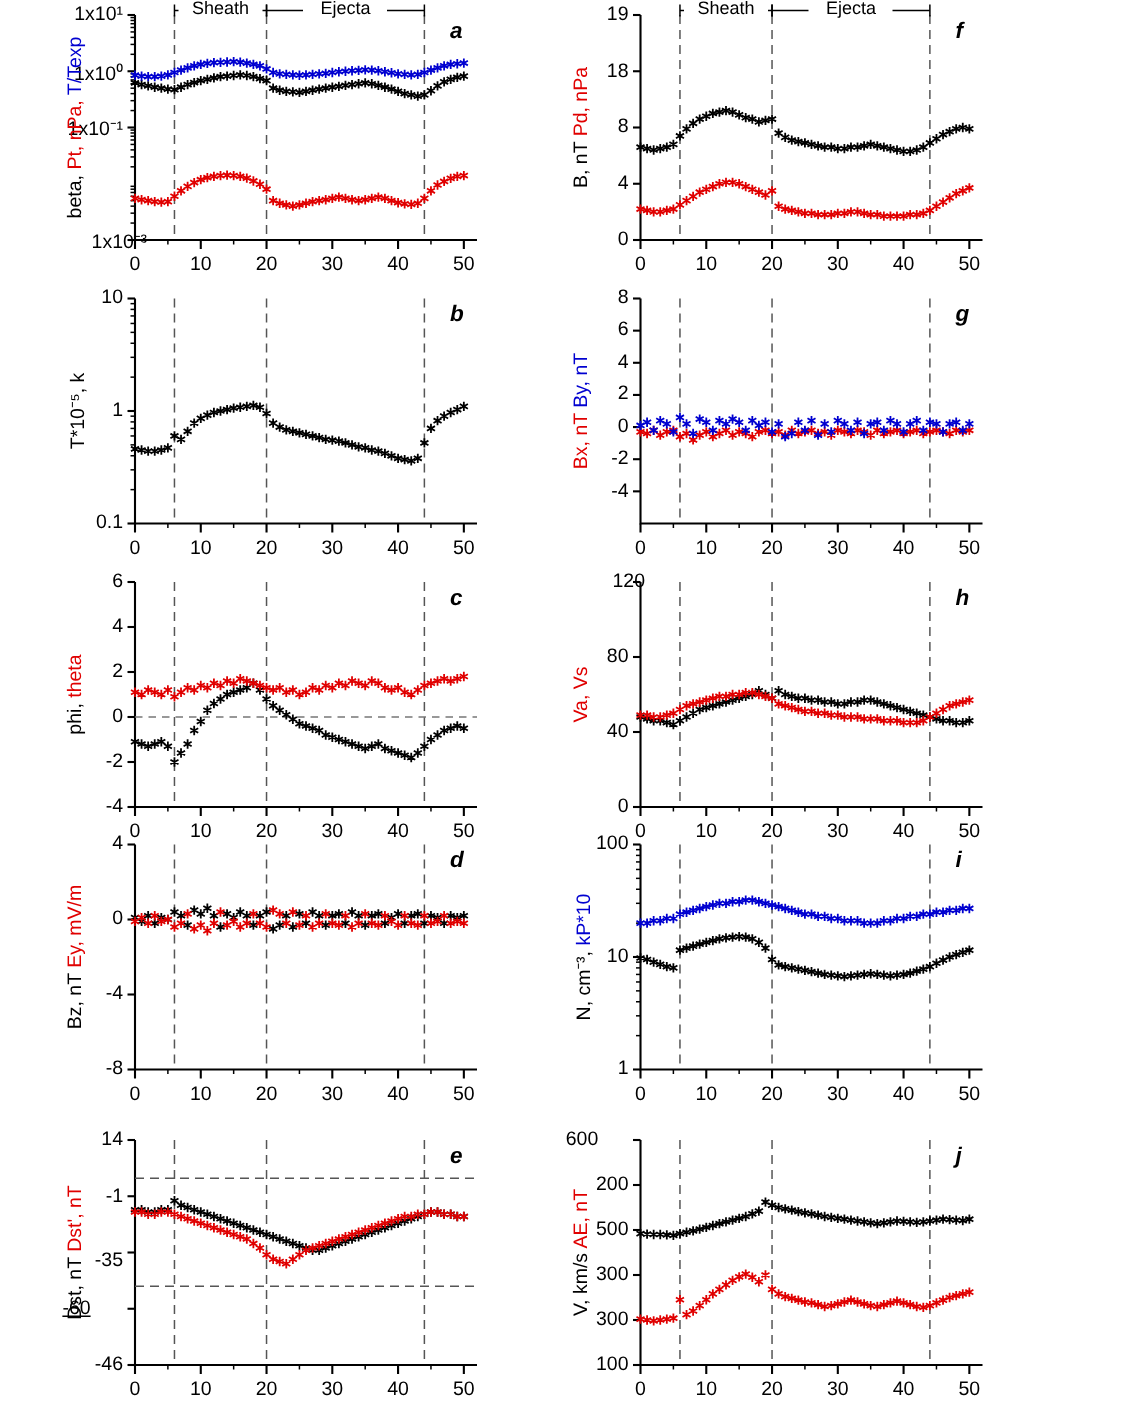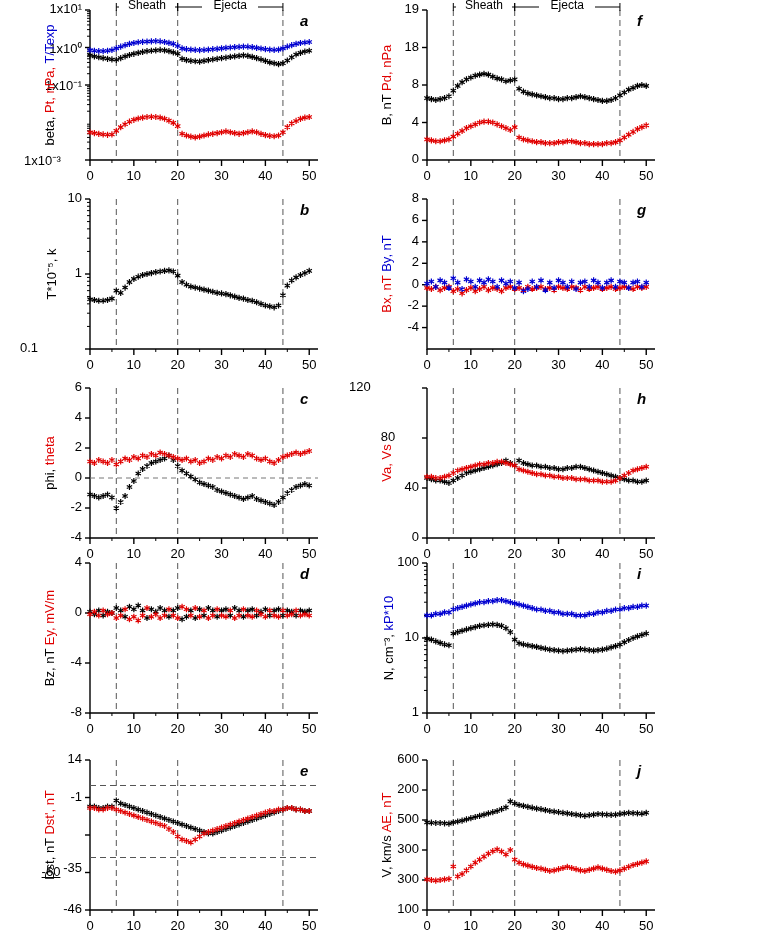--- a/index.html
+++ b/index.html
@@ -79,21 +79,21 @@
         <g>
           <path d="M90.00,129.14L90.00,135.34M92.68,130.69L87.32,133.79M92.68,133.79L87.32,130.69M94.38,130.05L94.38,136.25M97.07,131.60L91.70,134.70M97.07,134.70L91.70,131.60M98.77,130.69L98.77,136.89M101.45,132.24L96.08,135.34M101.45,135.34L96.08,132.24M103.15,131.35L103.15,137.55M105.84,132.90L100.47,136.00M105.84,136.00L100.47,132.90M107.54,131.70L107.54,137.90M110.22,133.25L104.85,136.35M110.22,136.35L104.85,133.25M111.92,131.35L111.92,137.55M114.61,132.90L109.24,136.00M114.61,136.00L109.24,132.90M116.31,127.72L116.31,133.92M118.99,129.27L113.62,132.37M118.99,132.37L113.62,129.27M120.69,124.09L120.69,130.29M123.38,125.64L118.01,128.74M123.38,128.74L118.01,125.64M125.08,121.12L125.08,127.32M127.76,122.67L122.39,125.77M127.76,125.77L122.39,122.67M129.46,118.61L129.46,124.81M132.15,120.16L126.78,123.26M132.15,123.26L126.78,120.16M133.85,116.70L133.85,122.90M136.53,118.25L131.16,121.35M136.53,121.35L131.16,118.25M138.23,115.38L138.23,121.58M140.92,116.93L135.55,120.03M140.92,120.03L135.55,116.93M142.62,114.51L142.62,120.71M145.30,116.06L139.93,119.16M145.30,119.16L139.93,116.06M147.00,113.92L147.00,120.12M149.68,115.47L144.32,118.57M149.68,118.57L144.32,115.47M151.38,113.69L151.38,119.89M154.07,115.24L148.70,118.34M154.07,118.34L148.70,115.24M155.77,113.92L155.77,120.12M158.45,115.47L153.08,118.57M158.45,118.57L153.08,115.47M160.15,114.51L160.15,120.71M162.84,116.06L157.47,119.16M162.84,119.16L157.47,116.06M164.54,115.64L164.54,121.84M167.22,117.19L161.85,120.29M167.22,120.29L161.85,117.19M168.92,117.55L168.92,123.75M171.61,119.10L166.24,122.20M171.61,122.20L166.24,119.10M173.31,119.73L173.31,125.93M175.99,121.28L170.62,124.38M175.99,124.38L170.62,121.28M177.69,123.03L177.69,129.23M180.38,124.58L175.01,127.68M180.38,127.68L175.01,124.58M182.08,130.69L182.08,136.89M184.76,132.24L179.39,135.34M184.76,135.34L179.39,132.24M186.46,132.40L186.46,138.60M189.15,133.95L183.78,137.05M189.15,137.05L183.78,133.95M190.85,133.53L190.85,139.73M193.53,135.08L188.16,138.18M193.53,138.18L188.16,135.08M195.23,134.32L195.23,140.52M197.92,135.87L192.55,138.97M197.92,138.97L192.55,135.87M199.62,133.53L199.62,139.73M202.30,135.08L196.93,138.18M202.30,138.18L196.93,135.08M204.00,132.40L204.00,138.60M206.68,133.95L201.32,137.05M206.68,137.05L201.32,133.95M208.38,131.35L208.38,137.55M211.07,132.90L205.70,136.00M211.07,136.00L205.70,132.90M212.77,130.69L212.77,136.89M215.45,132.24L210.08,135.34M215.45,135.34L210.08,132.24M217.15,130.05L217.15,136.25M219.84,131.60L214.47,134.70M219.84,134.70L214.47,131.60M221.54,129.14L221.54,135.34M224.22,130.69L218.85,133.79M224.22,133.79L218.85,130.69M225.92,128.27L225.92,134.47M228.61,129.82L223.24,132.92M228.61,132.92L223.24,129.82M230.31,129.14L230.31,135.34M232.99,130.69L227.62,133.79M232.99,133.79L227.62,130.69M234.69,130.05L234.69,136.25M237.38,131.60L232.01,134.70M237.38,134.70L232.01,131.60M239.08,130.69L239.08,136.89M241.76,132.24L236.39,135.34M241.76,135.34L236.39,132.24M243.46,130.05L243.46,136.25M246.15,131.60L240.78,134.70M246.15,134.70L240.78,131.60M247.85,129.14L247.85,135.34M250.53,130.69L245.16,133.79M250.53,133.79L245.16,130.69M252.23,128.27L252.23,134.47M254.92,129.82L249.55,132.92M254.92,132.92L249.55,129.82M256.62,129.14L256.62,135.34M259.30,130.69L253.93,133.79M259.30,133.79L253.93,130.69M261.00,130.69L261.00,136.89M263.68,132.24L258.32,135.34M263.68,135.34L258.32,132.24M265.38,132.05L265.38,138.25M268.07,133.60L262.70,136.70M268.07,136.70L262.70,133.60M269.77,132.77L269.77,138.97M272.45,134.32L267.08,137.42M272.45,137.42L267.08,134.32M274.15,133.14L274.15,139.34M276.84,134.69L271.47,137.79M276.84,137.79L271.47,134.69M278.54,132.40L278.54,138.60M281.22,133.95L275.85,137.05M281.22,137.05L275.85,133.95M282.92,129.14L282.92,135.34M285.61,130.69L280.24,133.79M285.61,133.79L280.24,130.69M287.31,124.09L287.31,130.29M289.99,125.64L284.62,128.74M289.99,128.74L284.62,125.64M291.69,120.24L291.69,126.44M294.38,121.79L289.01,124.89M294.38,124.89L289.01,121.79M296.08,117.85L296.08,124.05M298.76,119.40L293.39,122.50M298.76,122.50L293.39,119.40M300.46,115.77L300.46,121.97M303.15,117.32L297.78,120.42M303.15,120.42L297.78,117.32M304.85,114.51L304.85,120.71M307.53,116.06L302.16,119.16M307.53,119.16L302.16,116.06M309.23,113.92L309.23,120.12M311.92,115.47L306.55,118.57M311.92,118.57L306.55,115.47" stroke="#e00000" stroke-width="1.2" fill="none"></path>
         </g>
         <line x1="116.3076923076923" x2="177.69230769230768" y1="7" y2="7" stroke="#000" stroke-width="1"></line>
         <line x1="116.3076923076923" x2="116.3076923076923" y1="3" y2="11" stroke="#000" stroke-width="1"></line>
         <line x1="177.69230769230768" x2="177.69230769230768" y1="3" y2="11" stroke="#000" stroke-width="1"></line>
         <line x1="177.69230769230768" x2="282.9230769230769" y1="7" y2="7" stroke="#000" stroke-width="1"></line>
         <line x1="177.69230769230768" x2="177.69230769230768" y1="3" y2="11" stroke="#000" stroke-width="1"></line>
         <line x1="282.9230769230769" x2="282.9230769230769" y1="3" y2="11" stroke="#000" stroke-width="1"></line>
       </svg>
-      <div class="ticklabel" style="left: 24px; top: 151px; width: 62px; text-align: left;">1x10⁻³</div>
+      <div class="ticklabel" style="left: 36px; top: 151px; width: 62px; text-align: right;">1x10⁻³</div>
       <div class="ticklabel" style="left: 20px; top: 76px; width: 62px; text-align: right;">1x10⁻¹</div>
       <div class="ticklabel" style="left: 20px; top: 38.5px; width: 62px; text-align: right;">1x10⁰</div>
       <div class="ticklabel" style="left: 20px; top: 1px; width: 62px; text-align: right;">1x10¹</div>
       <div class="ticklabel" style="left: 74px; top: 168px; width: 32px;">0</div>
       <div class="ticklabel" style="left: 117.846px; top: 168px; width: 32px;">10</div>
       <div class="ticklabel" style="left: 161.692px; top: 168px; width: 32px;">20</div>
       <div class="ticklabel" style="left: 205.538px; top: 168px; width: 32px;">30</div>
       <div class="ticklabel" style="left: 249.385px; top: 168px; width: 32px;">40</div>
       <div class="ticklabel" style="left: 293.231px; top: 168px; width: 32px;">50</div>
       <div class="panel-letter" style="left: 300px; top: 12px;">a</div>
@@ -185,21 +185,21 @@
         <line x1="309.2307692307692" x2="309.2307692307692" y1="349" y2="355" stroke="#000" stroke-width="1.4"></line>
         <line x1="111.92307692307692" x2="111.92307692307692" y1="349" y2="352" stroke="#000" stroke-width="1"></line>
         <line x1="155.76923076923077" x2="155.76923076923077" y1="349" y2="352" stroke="#000" stroke-width="1"></line>
         <line x1="199.6153846153846" x2="199.6153846153846" y1="349" y2="352" stroke="#000" stroke-width="1"></line>
         <line x1="243.46153846153848" x2="243.46153846153848" y1="349" y2="352" stroke="#000" stroke-width="1"></line>
         <line x1="287.3076923076923" x2="287.3076923076923" y1="349" y2="352" stroke="#000" stroke-width="1"></line>
         <g>
           <path d="M90.00,296.19L90.00,302.39M92.68,297.74L87.32,300.84M92.68,300.84L87.32,297.74M94.38,296.91L94.38,303.11M97.07,298.46L91.70,301.56M97.07,301.56L91.70,298.46M98.77,297.64L98.77,303.84M101.45,299.19L96.08,302.29M101.45,302.29L96.08,299.19M103.15,297.64L103.15,303.84M105.84,299.19L100.47,302.29M105.84,302.29L100.47,299.19M107.54,296.91L107.54,303.11M110.22,298.46L104.85,301.56M110.22,301.56L104.85,298.46M111.92,295.49L111.92,301.69M114.61,297.04L109.24,300.14M114.61,300.14L109.24,297.04M116.31,287.54L116.31,293.74M118.99,289.09L113.62,292.19M118.99,292.19L113.62,289.09M120.69,289.79L120.69,295.99M123.38,291.34L118.01,294.44M123.38,294.44L118.01,291.34M125.08,284.43L125.08,290.63M127.76,285.98L122.39,289.08M127.76,289.08L122.39,285.98M129.46,278.99L129.46,285.19M132.15,280.54L126.78,283.64M132.15,283.64L126.78,280.54M133.85,275.81L133.85,282.01M136.53,277.36L131.16,280.46M136.53,280.46L131.16,277.36M138.23,273.62L138.23,279.82M140.92,275.17L135.55,278.27M140.92,278.27L135.55,275.17M142.62,271.89L142.62,278.09M145.30,273.44L139.93,276.54M145.30,276.54L139.93,273.44M147.00,270.90L147.00,277.10M149.68,272.45L144.32,275.55M149.68,275.55L144.32,272.45M151.38,269.94L151.38,276.14M154.07,271.49L148.70,274.59M154.07,274.59L148.70,271.49M155.77,269.00L155.77,275.20M158.45,270.55L153.08,273.65M158.45,273.65L153.08,270.55M160.15,268.39L160.15,274.59M162.84,269.94L157.47,273.04M162.84,273.04L157.47,269.94M164.54,267.80L164.54,274.00M167.22,269.35L161.85,272.45M167.22,272.45L161.85,269.35M168.92,267.21L168.92,273.41M171.61,268.76L166.24,271.86M171.61,271.86L166.24,268.76M173.31,268.39L173.31,274.59M175.99,269.94L170.62,273.04M175.99,273.04L170.62,269.94M177.69,272.57L177.69,278.77M180.38,274.12L175.01,277.22M180.38,277.22L175.01,274.12M182.08,278.99L182.08,285.19M184.76,280.54L179.39,283.64M184.76,283.64L179.39,280.54M186.46,281.60L186.46,287.80M189.15,283.15L183.78,286.25M189.15,286.25L183.78,283.15M190.85,283.46L190.85,289.66M193.53,285.01L188.16,288.11M193.53,288.11L188.16,285.01M195.23,284.43L195.23,290.63M197.92,285.98L192.55,289.08M197.92,289.08L192.55,285.98M199.62,285.44L199.62,291.64M202.30,286.99L196.93,290.09M202.30,290.09L196.93,286.99M204.00,286.47L204.00,292.67M206.68,288.02L201.32,291.12M206.68,291.12L201.32,288.02M208.38,287.54L208.38,293.74M211.07,289.09L205.70,292.19M211.07,292.19L205.70,289.09M212.77,288.64L212.77,294.84M215.45,290.19L210.08,293.29M215.45,293.29L210.08,290.19M217.15,289.79L217.15,295.99M219.84,291.34L214.47,294.44M219.84,294.44L214.47,291.34M221.54,290.37L221.54,296.57M224.22,291.92L218.85,295.02M224.22,295.02L218.85,291.92M225.92,290.97L225.92,297.17M228.61,292.52L223.24,295.62M228.61,295.62L223.24,292.52M230.31,292.20L230.31,298.40M232.99,293.75L227.62,296.85M232.99,296.85L227.62,293.75M234.69,293.48L234.69,299.68M237.38,295.03L232.01,298.13M237.38,298.13L232.01,295.03M239.08,294.81L239.08,301.01M241.76,296.36L236.39,299.46M241.76,299.46L236.39,296.36M243.46,295.49L243.46,301.69M246.15,297.04L240.78,300.14M246.15,300.14L240.78,297.04M247.85,296.91L247.85,303.11M250.53,298.46L245.16,301.56M250.53,301.56L245.16,298.46M252.23,297.64L252.23,303.84M254.92,299.19L249.55,302.29M254.92,302.29L249.55,299.19M256.62,299.16L256.62,305.36M259.30,300.71L253.93,303.81M259.30,303.81L253.93,300.71M261.00,300.75L261.00,306.95M263.68,302.30L258.32,305.40M263.68,305.40L258.32,302.30M265.38,302.42L265.38,308.62M268.07,303.97L262.70,307.07M268.07,307.07L262.70,303.97M269.77,303.28L269.77,309.48M272.45,304.83L267.08,307.93M272.45,307.93L267.08,304.83M274.15,304.18L274.15,310.38M276.84,305.73L271.47,308.83M276.84,308.83L271.47,305.73M278.54,302.42L278.54,308.62M281.22,303.97L275.85,307.07M281.22,307.07L275.85,303.97M282.92,292.20L282.92,298.40M285.61,293.75L280.24,296.85M285.61,296.85L280.24,293.75M287.31,282.52L287.31,288.72M289.99,284.07L284.62,287.17M289.99,287.17L284.62,284.07M291.69,277.36L291.69,283.56M294.38,278.91L289.01,282.01M294.38,282.01L289.01,278.91M296.08,274.33L296.08,280.53M298.76,275.88L293.39,278.98M298.76,278.98L293.39,275.88M300.46,271.89L300.46,278.09M303.15,273.44L297.78,276.54M303.15,276.54L297.78,273.44M304.85,269.94L304.85,276.14M307.53,271.49L302.16,274.59M307.53,274.59L302.16,271.49M309.23,267.80L309.23,274.00M311.92,269.35L306.55,272.45M311.92,272.45L306.55,269.35" stroke="#000000" stroke-width="1.2" fill="none"></path>
         </g>
       </svg>
-      <div class="ticklabel" style="left: 20px; top: 340px; width: 62px; text-align: left;">0.1</div>
+      <div class="ticklabel" style="left: 20px; top: 340px; width: 62px; text-align: right;">0.1</div>
       <div class="ticklabel" style="left: 20px; top: 265px; width: 62px; text-align: right;">1</div>
       <div class="ticklabel" style="left: 20px; top: 190px; width: 62px; text-align: right;">10</div>
       <div class="ticklabel" style="left: 74px; top: 357px; width: 32px;">0</div>
       <div class="ticklabel" style="left: 117.846px; top: 357px; width: 32px;">10</div>
       <div class="ticklabel" style="left: 161.692px; top: 357px; width: 32px;">20</div>
       <div class="ticklabel" style="left: 205.538px; top: 357px; width: 32px;">30</div>
       <div class="ticklabel" style="left: 249.385px; top: 357px; width: 32px;">40</div>
       <div class="ticklabel" style="left: 293.231px; top: 357px; width: 32px;">50</div>
       <div class="panel-letter" style="left: 300px; top: 201px;">b</div>
       <div class="ylabel" style="left: 42px; top: 349px; width: 150px; text-align: center;"><span style="color: rgb(0, 0, 0);">T*10⁻⁵, k</span></div>
@@ -320,22 +320,22 @@
         <line x1="624.3076923076924" x2="624.3076923076924" y1="538" y2="541" stroke="#000" stroke-width="1"></line>
         <g>
           <path d="M427.00,474.90L427.00,481.10M429.68,476.45L424.32,479.55M429.68,479.55L424.32,476.45M431.38,476.15L431.38,482.35M434.07,477.70L428.70,480.80M434.07,480.80L428.70,477.70M435.77,477.40L435.77,483.60M438.45,478.95L433.08,482.05M438.45,482.05L433.08,478.95M440.15,477.40L440.15,483.60M442.84,478.95L437.47,482.05M442.84,482.05L437.47,478.95M444.54,478.65L444.54,484.85M447.22,480.20L441.85,483.30M447.22,483.30L441.85,480.20M448.92,479.90L448.92,486.10M451.61,481.45L446.24,484.55M451.61,484.55L446.24,481.45M453.31,477.40L453.31,483.60M455.99,478.95L450.62,482.05M455.99,482.05L450.62,478.95M457.69,474.90L457.69,481.10M460.38,476.45L455.01,479.55M460.38,479.55L455.01,476.45M462.08,472.40L462.08,478.60M464.76,473.95L459.39,477.05M464.76,477.05L459.39,473.95M466.46,469.90L466.46,476.10M469.15,471.45L463.78,474.55M469.15,474.55L463.78,471.45M470.85,468.65L470.85,474.85M473.53,470.20L468.16,473.30M473.53,473.30L468.16,470.20M475.23,467.40L475.23,473.60M477.92,468.95L472.55,472.05M477.92,472.05L472.55,468.95M479.62,466.15L479.62,472.35M482.30,467.70L476.93,470.80M482.30,470.80L476.93,467.70M484.00,464.90L484.00,471.10M486.68,466.45L481.32,469.55M486.68,469.55L481.32,466.45M488.38,463.65L488.38,469.85M491.07,465.20L485.70,468.30M491.07,468.30L485.70,465.20M492.77,462.40L492.77,468.60M495.45,463.95L490.08,467.05M495.45,467.05L490.08,463.95M497.15,461.15L497.15,467.35M499.84,462.70L494.47,465.80M499.84,465.80L494.47,462.70M501.54,459.90L501.54,466.10M504.22,461.45L498.85,464.55M504.22,464.55L498.85,461.45M505.92,457.40L505.92,463.60M508.61,458.95L503.24,462.05M508.61,462.05L503.24,458.95M510.31,459.90L510.31,466.10M512.99,461.45L507.62,464.55M512.99,464.55L507.62,461.45M514.69,462.40L514.69,468.60M517.38,463.95L512.01,467.05M517.38,467.05L512.01,463.95M519.08,457.40L519.08,463.60M521.76,458.95L516.39,462.05M521.76,462.05L516.39,458.95M523.46,459.90L523.46,466.10M526.15,461.45L520.78,464.55M526.15,464.55L520.78,461.45M527.85,461.15L527.85,467.35M530.53,462.70L525.16,465.80M530.53,465.80L525.16,462.70M532.23,462.40L532.23,468.60M534.92,463.95L529.55,467.05M534.92,467.05L529.55,463.95M536.62,462.40L536.62,468.60M539.30,463.95L533.93,467.05M539.30,467.05L533.93,463.95M541.00,463.65L541.00,469.85M543.68,465.20L538.32,468.30M543.68,468.30L538.32,465.20M545.38,463.65L545.38,469.85M548.07,465.20L542.70,468.30M548.07,468.30L542.70,465.20M549.77,464.90L549.77,471.10M552.45,466.45L547.08,469.55M552.45,469.55L547.08,466.45M554.15,464.90L554.15,471.10M556.84,466.45L551.47,469.55M556.84,469.55L551.47,466.45M558.54,466.15L558.54,472.35M561.22,467.70L555.85,470.80M561.22,470.80L555.85,467.70M562.92,466.15L562.92,472.35M565.61,467.70L560.24,470.80M565.61,470.80L560.24,467.70M567.31,464.90L567.31,471.10M569.99,466.45L564.62,469.55M569.99,469.55L564.62,466.45M571.69,464.90L571.69,471.10M574.38,466.45L569.01,469.55M574.38,469.55L569.01,466.45M576.08,463.65L576.08,469.85M578.76,465.20L573.39,468.30M578.76,468.30L573.39,465.20M580.46,463.65L580.46,469.85M583.15,465.20L577.78,468.30M583.15,468.30L577.78,465.20M584.85,464.90L584.85,471.10M587.53,466.45L582.16,469.55M587.53,469.55L582.16,466.45M589.23,466.15L589.23,472.35M591.92,467.70L586.55,470.80M591.92,470.80L586.55,467.70M593.62,467.40L593.62,473.60M596.30,468.95L590.93,472.05M596.30,472.05L590.93,468.95M598.00,468.65L598.00,474.85M600.68,470.20L595.32,473.30M600.68,473.30L595.32,470.20M602.38,469.90L602.38,476.10M605.07,471.45L599.70,474.55M605.07,474.55L599.70,471.45M606.77,471.15L606.77,477.35M609.45,472.70L604.08,475.80M609.45,475.80L604.08,472.70M611.15,472.40L611.15,478.60M613.84,473.95L608.47,477.05M613.84,477.05L608.47,473.95M615.54,473.65L615.54,479.85M618.22,475.20L612.85,478.30M618.22,478.30L612.85,475.20M619.92,474.90L619.92,481.10M622.61,476.45L617.24,479.55M622.61,479.55L617.24,476.45M624.31,476.15L624.31,482.35M626.99,477.70L621.62,480.80M626.99,480.80L621.62,477.70M628.69,477.40L628.69,483.60M631.38,478.95L626.01,482.05M631.38,482.05L626.01,478.95M633.08,477.40L633.08,483.60M635.76,478.95L630.39,482.05M635.76,482.05L630.39,478.95M637.46,478.65L637.46,484.85M640.15,480.20L634.78,483.30M640.15,483.30L634.78,480.20M641.85,478.65L641.85,484.85M644.53,480.20L639.16,483.30M644.53,483.30L639.16,480.20M646.23,477.40L646.23,483.60M648.92,478.95L643.55,482.05M648.92,482.05L643.55,478.95" stroke="#000000" stroke-width="1.2" fill="none"></path>
         </g>
         <g>
           <path d="M427.00,473.65L427.00,479.85M429.68,475.20L424.32,478.30M429.68,478.30L424.32,475.20M431.38,473.65L431.38,479.85M434.07,475.20L428.70,478.30M434.07,478.30L428.70,475.20M435.77,474.90L435.77,481.10M438.45,476.45L433.08,479.55M438.45,479.55L433.08,476.45M440.15,474.90L440.15,481.10M442.84,476.45L437.47,479.55M442.84,479.55L437.47,476.45M444.54,473.65L444.54,479.85M447.22,475.20L441.85,478.30M447.22,478.30L441.85,475.20M448.92,472.40L448.92,478.60M451.61,473.95L446.24,477.05M451.61,477.05L446.24,473.95M453.31,469.90L453.31,476.10M455.99,471.45L450.62,474.55M455.99,474.55L450.62,471.45M457.69,467.40L457.69,473.60M460.38,468.95L455.01,472.05M460.38,472.05L455.01,468.95M462.08,466.15L462.08,472.35M464.76,467.70L459.39,470.80M464.76,470.80L459.39,467.70M466.46,464.90L466.46,471.10M469.15,466.45L463.78,469.55M469.15,469.55L463.78,466.45M470.85,463.65L470.85,469.85M473.53,465.20L468.16,468.30M473.53,468.30L468.16,465.20M475.23,462.40L475.23,468.60M477.92,463.95L472.55,467.05M477.92,467.05L472.55,463.95M479.62,461.15L479.62,467.35M482.30,462.70L476.93,465.80M482.30,465.80L476.93,462.70M484.00,461.15L484.00,467.35M486.68,462.70L481.32,465.80M486.68,465.80L481.32,462.70M488.38,459.90L488.38,466.10M491.07,461.45L485.70,464.55M491.07,464.55L485.70,461.45M492.77,459.90L492.77,466.10M495.45,461.45L490.08,464.55M495.45,464.55L490.08,461.45M497.15,458.65L497.15,464.85M499.84,460.20L494.47,463.30M499.84,463.30L494.47,460.20M501.54,458.65L501.54,464.85M504.22,460.20L498.85,463.30M504.22,463.30L498.85,460.20M505.92,459.90L505.92,466.10M508.61,461.45L503.24,464.55M508.61,464.55L503.24,461.45M510.31,461.15L510.31,467.35M512.99,462.70L507.62,465.80M512.99,465.80L507.62,462.70M514.69,462.40L514.69,468.60M517.38,463.95L512.01,467.05M517.38,467.05L512.01,463.95M519.08,466.15L519.08,472.35M521.76,467.70L516.39,470.80M521.76,470.80L516.39,467.70M523.46,467.40L523.46,473.60M526.15,468.95L520.78,472.05M526.15,472.05L520.78,468.95M527.85,468.65L527.85,474.85M530.53,470.20L525.16,473.30M530.53,473.30L525.16,470.20M532.23,469.90L532.23,476.10M534.92,471.45L529.55,474.55M534.92,474.55L529.55,471.45M536.62,471.15L536.62,477.35M539.30,472.70L533.93,475.80M539.30,475.80L533.93,472.70M541.00,471.15L541.00,477.35M543.68,472.70L538.32,475.80M543.68,475.80L538.32,472.70M545.38,472.40L545.38,478.60M548.07,473.95L542.70,477.05M548.07,477.05L542.70,473.95M549.77,472.40L549.77,478.60M552.45,473.95L547.08,477.05M552.45,477.05L547.08,473.95M554.15,473.65L554.15,479.85M556.84,475.20L551.47,478.30M556.84,478.30L551.47,475.20M558.54,473.65L558.54,479.85M561.22,475.20L555.85,478.30M561.22,478.30L555.85,475.20M562.92,474.90L562.92,481.10M565.61,476.45L560.24,479.55M565.61,479.55L560.24,476.45M567.31,474.90L567.31,481.10M569.99,476.45L564.62,479.55M569.99,479.55L564.62,476.45M571.69,474.90L571.69,481.10M574.38,476.45L569.01,479.55M574.38,479.55L569.01,476.45M576.08,476.15L576.08,482.35M578.76,477.70L573.39,480.80M578.76,480.80L573.39,477.70M580.46,476.15L580.46,482.35M583.15,477.70L577.78,480.80M583.15,480.80L577.78,477.70M584.85,476.15L584.85,482.35M587.53,477.70L582.16,480.80M587.53,480.80L582.16,477.70M589.23,477.40L589.23,483.60M591.92,478.95L586.55,482.05M591.92,482.05L586.55,478.95M593.62,477.40L593.62,483.60M596.30,478.95L590.93,482.05M596.30,482.05L590.93,478.95M598.00,477.40L598.00,483.60M600.68,478.95L595.32,482.05M600.68,482.05L595.32,478.95M602.38,478.65L602.38,484.85M605.07,480.20L599.70,483.30M605.07,483.30L599.70,480.20M606.77,478.65L606.77,484.85M609.45,480.20L604.08,483.30M609.45,483.30L604.08,480.20M611.15,478.65L611.15,484.85M613.84,480.20L608.47,483.30M613.84,483.30L608.47,480.20M615.54,477.40L615.54,483.60M618.22,478.95L612.85,482.05M618.22,482.05L612.85,478.95M619.92,474.90L619.92,481.10M622.61,476.45L617.24,479.55M622.61,479.55L617.24,476.45M624.31,472.40L624.31,478.60M626.99,473.95L621.62,477.05M626.99,477.05L621.62,473.95M628.69,469.90L628.69,476.10M631.38,471.45L626.01,474.55M631.38,474.55L626.01,471.45M633.08,467.40L633.08,473.60M635.76,468.95L630.39,472.05M635.76,472.05L630.39,468.95M637.46,466.15L637.46,472.35M640.15,467.70L634.78,470.80M640.15,470.80L634.78,467.70M641.85,464.90L641.85,471.10M644.53,466.45L639.16,469.55M644.53,469.55L639.16,466.45M646.23,463.65L646.23,469.85M648.92,465.20L643.55,468.30M648.92,468.30L643.55,465.20" stroke="#e00000" stroke-width="1.2" fill="none"></path>
         </g>
       </svg>
       <div class="ticklabel" style="left: 357px; top: 529px; width: 62px; text-align: right;">0</div>
       <div class="ticklabel" style="left: 357px; top: 479px; width: 62px; text-align: right;">40</div>
-      <div class="ticklabel" style="left: 357px; top: 429px; width: 62px; text-align: center;">80</div>
-      <div class="ticklabel" style="left: 349px; top: 379px; width: 62px; text-align: left;">120</div>
+      <div class="ticklabel" style="left: 357px; top: 429px; width: 62px; text-align: right;">80</div>
+      <div class="ticklabel" style="left: 368px; top: 379px; width: 62px; text-align: right;">120</div>
       <div class="ticklabel" style="left: 411px; top: 546px; width: 32px;">0</div>
       <div class="ticklabel" style="left: 454.846px; top: 546px; width: 32px;">10</div>
       <div class="ticklabel" style="left: 498.692px; top: 546px; width: 32px;">20</div>
       <div class="ticklabel" style="left: 542.538px; top: 546px; width: 32px;">30</div>
       <div class="ticklabel" style="left: 586.385px; top: 546px; width: 32px;">40</div>
       <div class="ticklabel" style="left: 630.231px; top: 546px; width: 32px;">50</div>
       <div class="panel-letter" style="left: 637px; top: 390px;">h</div>
       <div class="ylabel" style="left: 379px; top: 538px; width: 150px; text-align: center;"><span style="color: rgb(224, 0, 0);">Va, Vs</span></div>
     </div>
     <div class="panel" style="left: 0px; top: 0px; width: 763px; height: 952px;">
@@ -460,21 +460,21 @@
         <line x1="287.3076923076923" x2="287.3076923076923" y1="910" y2="913" stroke="#000" stroke-width="1"></line>
         <g>
           <path d="M90.00,803.40L90.00,809.60M92.68,804.95L87.32,808.05M92.68,808.05L87.32,804.95M94.38,803.40L94.38,809.60M97.07,804.95L91.70,808.05M97.07,808.05L91.70,804.95M98.77,804.90L98.77,811.10M101.45,806.45L96.08,809.55M101.45,809.55L96.08,806.45M103.15,804.90L103.15,811.10M105.84,806.45L100.47,809.55M105.84,809.55L100.47,806.45M107.54,803.40L107.54,809.60M110.22,804.95L104.85,808.05M110.22,808.05L104.85,804.95M111.92,803.40L111.92,809.60M114.61,804.95L109.24,808.05M114.61,808.05L109.24,804.95M116.31,797.40L116.31,803.60M118.99,798.95L113.62,802.05M118.99,802.05L113.62,798.95M120.69,800.40L120.69,806.60M123.38,801.95L118.01,805.05M123.38,805.05L118.01,801.95M125.08,801.90L125.08,808.10M127.76,803.45L122.39,806.55M127.76,806.55L122.39,803.45M129.46,803.40L129.46,809.60M132.15,804.95L126.78,808.05M132.15,808.05L126.78,804.95M133.85,804.90L133.85,811.10M136.53,806.45L131.16,809.55M136.53,809.55L131.16,806.45M138.23,806.40L138.23,812.60M140.92,807.95L135.55,811.05M140.92,811.05L135.55,807.95M142.62,807.90L142.62,814.10M145.30,809.45L139.93,812.55M145.30,812.55L139.93,809.45M147.00,809.40L147.00,815.60M149.68,810.95L144.32,814.05M149.68,814.05L144.32,810.95M151.38,810.90L151.38,817.10M154.07,812.45L148.70,815.55M154.07,815.55L148.70,812.45M155.77,812.40L155.77,818.60M158.45,813.95L153.08,817.05M158.45,817.05L153.08,813.95M160.15,813.90L160.15,820.10M162.84,815.45L157.47,818.55M162.84,818.55L157.47,815.45M164.54,815.40L164.54,821.60M167.22,816.95L161.85,820.05M167.22,820.05L161.85,816.95M168.92,816.90L168.92,823.10M171.61,818.45L166.24,821.55M171.61,821.55L166.24,818.45M173.31,818.40L173.31,824.60M175.99,819.95L170.62,823.05M175.99,823.05L170.62,819.95M177.69,819.90L177.69,826.10M180.38,821.45L175.01,824.55M180.38,824.55L175.01,821.45M182.08,821.40L182.08,827.60M184.76,822.95L179.39,826.05M184.76,826.05L179.39,822.95M186.46,822.90L186.46,829.10M189.15,824.45L183.78,827.55M189.15,827.55L183.78,824.45M190.85,824.40L190.85,830.60M193.53,825.95L188.16,829.05M193.53,829.05L188.16,825.95M195.23,825.90L195.23,832.10M197.92,827.45L192.55,830.55M197.92,830.55L192.55,827.45M199.62,827.40L199.62,833.60M202.30,828.95L196.93,832.05M202.30,832.05L196.93,828.95M204.00,828.90L204.00,835.10M206.68,830.45L201.32,833.55M206.68,833.55L201.32,830.45M208.38,830.40L208.38,836.60M211.07,831.95L205.70,835.05M211.07,835.05L205.70,831.95M212.77,830.40L212.77,836.60M215.45,831.95L210.08,835.05M215.45,835.05L210.08,831.95M217.15,828.90L217.15,835.10M219.84,830.45L214.47,833.55M219.84,833.55L214.47,830.45M221.54,827.40L221.54,833.60M224.22,828.95L218.85,832.05M224.22,832.05L218.85,828.95M225.92,825.90L225.92,832.10M228.61,827.45L223.24,830.55M228.61,830.55L223.24,827.45M230.31,824.40L230.31,830.60M232.99,825.95L227.62,829.05M232.99,829.05L227.62,825.95M234.69,822.90L234.69,829.10M237.38,824.45L232.01,827.55M237.38,827.55L232.01,824.45M239.08,821.40L239.08,827.60M241.76,822.95L236.39,826.05M241.76,826.05L236.39,822.95M243.46,819.90L243.46,826.10M246.15,821.45L240.78,824.55M246.15,824.55L240.78,821.45M247.85,818.40L247.85,824.60M250.53,819.95L245.16,823.05M250.53,823.05L245.16,819.95M252.23,816.90L252.23,823.10M254.92,818.45L249.55,821.55M254.92,821.55L249.55,818.45M256.62,815.40L256.62,821.60M259.30,816.95L253.93,820.05M259.30,820.05L253.93,816.95M261.00,813.90L261.00,820.10M263.68,815.45L258.32,818.55M263.68,818.55L258.32,815.45M265.38,812.40L265.38,818.60M268.07,813.95L262.70,817.05M268.07,817.05L262.70,813.95M269.77,810.90L269.77,817.10M272.45,812.45L267.08,815.55M272.45,815.55L267.08,812.45M274.15,809.40L274.15,815.60M276.84,810.95L271.47,814.05M276.84,814.05L271.47,810.95M278.54,807.90L278.54,814.10M281.22,809.45L275.85,812.55M281.22,812.55L275.85,809.45M282.92,806.40L282.92,812.60M285.61,807.95L280.24,811.05M285.61,811.05L280.24,807.95M287.31,804.90L287.31,811.10M289.99,806.45L284.62,809.55M289.99,809.55L284.62,806.45M291.69,804.90L291.69,811.10M294.38,806.45L289.01,809.55M294.38,809.55L289.01,806.45M296.08,806.40L296.08,812.60M298.76,807.95L293.39,811.05M298.76,811.05L293.39,807.95M300.46,806.40L300.46,812.60M303.15,807.95L297.78,811.05M303.15,811.05L297.78,807.95M304.85,807.90L304.85,814.10M307.53,809.45L302.16,812.55M307.53,812.55L302.16,809.45M309.23,807.90L309.23,814.10M311.92,809.45L306.55,812.55M311.92,812.55L306.55,809.45" stroke="#000000" stroke-width="1.2" fill="none"></path>
         </g>
         <g>
           <path d="M90.00,804.90L90.00,811.10M92.68,806.45L87.32,809.55M92.68,809.55L87.32,806.45M94.38,804.90L94.38,811.10M97.07,806.45L91.70,809.55M97.07,809.55L91.70,806.45M98.77,806.40L98.77,812.60M101.45,807.95L96.08,811.05M101.45,811.05L96.08,807.95M103.15,806.40L103.15,812.60M105.84,807.95L100.47,811.05M105.84,811.05L100.47,807.95M107.54,804.90L107.54,811.10M110.22,806.45L104.85,809.55M110.22,809.55L104.85,806.45M111.92,804.90L111.92,811.10M114.61,806.45L109.24,809.55M114.61,809.55L109.24,806.45M116.31,806.40L116.31,812.60M118.99,807.95L113.62,811.05M118.99,811.05L113.62,807.95M120.69,807.90L120.69,814.10M123.38,809.45L118.01,812.55M123.38,812.55L118.01,809.45M125.08,809.40L125.08,815.60M127.76,810.95L122.39,814.05M127.76,814.05L122.39,810.95M129.46,810.90L129.46,817.10M132.15,812.45L126.78,815.55M132.15,815.55L126.78,812.45M133.85,812.40L133.85,818.60M136.53,813.95L131.16,817.05M136.53,817.05L131.16,813.95M138.23,813.90L138.23,820.10M140.92,815.45L135.55,818.55M140.92,818.55L135.55,815.45M142.62,815.40L142.62,821.60M145.30,816.95L139.93,820.05M145.30,820.05L139.93,816.95M147.00,816.90L147.00,823.10M149.68,818.45L144.32,821.55M149.68,821.55L144.32,818.45M151.38,818.40L151.38,824.60M154.07,819.95L148.70,823.05M154.07,823.05L148.70,819.95M155.77,819.90L155.77,826.10M158.45,821.45L153.08,824.55M158.45,824.55L153.08,821.45M160.15,821.40L160.15,827.60M162.84,822.95L157.47,826.05M162.84,826.05L157.47,822.95M164.54,822.90L164.54,829.10M167.22,824.45L161.85,827.55M167.22,827.55L161.85,824.45M168.92,825.90L168.92,832.10M171.61,827.45L166.24,830.55M171.61,830.55L166.24,827.45M173.31,828.90L173.31,835.10M175.99,830.45L170.62,833.55M175.99,833.55L170.62,830.45M177.69,833.40L177.69,839.60M180.38,834.95L175.01,838.05M180.38,838.05L175.01,834.95M182.08,836.40L182.08,842.60M184.76,837.95L179.39,841.05M184.76,841.05L179.39,837.95M186.46,837.90L186.46,844.10M189.15,839.45L183.78,842.55M189.15,842.55L183.78,839.45M190.85,839.40L190.85,845.60M193.53,840.95L188.16,844.05M193.53,844.05L188.16,840.95M195.23,836.40L195.23,842.60M197.92,837.95L192.55,841.05M197.92,841.05L192.55,837.95M199.62,833.40L199.62,839.60M202.30,834.95L196.93,838.05M202.30,838.05L196.93,834.95M204.00,830.40L204.00,836.60M206.68,831.95L201.32,835.05M206.68,835.05L201.32,831.95M208.38,828.90L208.38,835.10M211.07,830.45L205.70,833.55M211.07,833.55L205.70,830.45M212.77,827.40L212.77,833.60M215.45,828.95L210.08,832.05M215.45,832.05L210.08,828.95M217.15,825.90L217.15,832.10M219.84,827.45L214.47,830.55M219.84,830.55L214.47,827.45M221.54,824.40L221.54,830.60M224.22,825.95L218.85,829.05M224.22,829.05L218.85,825.95M225.92,822.90L225.92,829.10M228.61,824.45L223.24,827.55M228.61,827.55L223.24,824.45M230.31,821.40L230.31,827.60M232.99,822.95L227.62,826.05M232.99,826.05L227.62,822.95M234.69,819.90L234.69,826.10M237.38,821.45L232.01,824.55M237.38,824.55L232.01,821.45M239.08,818.40L239.08,824.60M241.76,819.95L236.39,823.05M241.76,823.05L236.39,819.95M243.46,816.90L243.46,823.10M246.15,818.45L240.78,821.55M246.15,821.55L240.78,818.45M247.85,815.40L247.85,821.60M250.53,816.95L245.16,820.05M250.53,820.05L245.16,816.95M252.23,813.90L252.23,820.10M254.92,815.45L249.55,818.55M254.92,818.55L249.55,815.45M256.62,812.40L256.62,818.60M259.30,813.95L253.93,817.05M259.30,817.05L253.93,813.95M261.00,810.90L261.00,817.10M263.68,812.45L258.32,815.55M263.68,815.55L258.32,812.45M265.38,809.40L265.38,815.60M268.07,810.95L262.70,814.05M268.07,814.05L262.70,810.95M269.77,807.90L269.77,814.10M272.45,809.45L267.08,812.55M272.45,812.55L267.08,809.45M274.15,807.90L274.15,814.10M276.84,809.45L271.47,812.55M276.84,812.55L271.47,809.45M278.54,806.40L278.54,812.60M281.22,807.95L275.85,811.05M281.22,811.05L275.85,807.95M282.92,806.40L282.92,812.60M285.61,807.95L280.24,811.05M285.61,811.05L280.24,807.95M287.31,804.90L287.31,811.10M289.99,806.45L284.62,809.55M289.99,809.55L284.62,806.45M291.69,804.90L291.69,811.10M294.38,806.45L289.01,809.55M294.38,809.55L289.01,806.45M296.08,806.40L296.08,812.60M298.76,807.95L293.39,811.05M298.76,811.05L293.39,807.95M300.46,806.40L300.46,812.60M303.15,807.95L297.78,811.05M303.15,811.05L297.78,807.95M304.85,807.90L304.85,814.10M307.53,809.45L302.16,812.55M307.53,812.55L302.16,809.45M309.23,807.90L309.23,814.10M311.92,809.45L306.55,812.55M311.92,812.55L306.55,809.45" stroke="#e00000" stroke-width="1.2" fill="none"></path>
         </g>
       </svg>
       <div class="ticklabel" style="left: 20px; top: 901px; width: 62px; text-align: right;">-46</div>
       <div class="ticklabel" style="left: 20px; top: 863.5px; width: 62px; text-align: center; text-decoration: underline;">-60</div>
-      <div class="ticklabel" style="left: 20px; top: 860px; width: 62px; text-align: right;">-35</div>
+      <div class="ticklabel" style="left: 20px; top: 832px; width: 62px; text-align: right;">-35</div>
       <div class="ticklabel" style="left: 20px; top: 788.5px; width: 62px; text-align: right;">-1</div>
       <div class="ticklabel" style="left: 20px; top: 751px; width: 62px; text-align: right;">14</div>
       <div class="ticklabel" style="left: 74px; top: 918px; width: 32px;">0</div>
       <div class="ticklabel" style="left: 117.846px; top: 918px; width: 32px;">10</div>
       <div class="ticklabel" style="left: 161.692px; top: 918px; width: 32px;">20</div>
       <div class="ticklabel" style="left: 205.538px; top: 918px; width: 32px;">30</div>
       <div class="ticklabel" style="left: 249.385px; top: 918px; width: 32px;">40</div>
       <div class="ticklabel" style="left: 293.231px; top: 918px; width: 32px;">50</div>
       <div class="panel-letter" style="left: 300px; top: 762px;">e</div>
       <div class="ylabel" style="left: 42px; top: 910px; width: 150px; text-align: center;"><span style="color: rgb(0, 0, 0);">Dst, nT </span><span style="color: rgb(224, 0, 0);">Dst', nT</span></div>
@@ -507,21 +507,21 @@
         </g>
         <g>
           <path d="M427.00,876.30L427.00,882.50M429.68,877.85L424.32,880.95M429.68,880.95L424.32,877.85M431.38,876.90L431.38,883.10M434.07,878.45L428.70,881.55M434.07,881.55L428.70,878.45M435.77,877.50L435.77,883.70M438.45,879.05L433.08,882.15M438.45,882.15L433.08,879.05M440.15,876.90L440.15,883.10M442.84,878.45L437.47,881.55M442.84,881.55L437.47,878.45M444.54,876.30L444.54,882.50M447.22,877.85L441.85,880.95M447.22,880.95L441.85,877.85M448.92,875.70L448.92,881.90M451.61,877.25L446.24,880.35M451.61,880.35L446.24,877.25M453.31,863.40L453.31,869.60M455.99,864.95L450.62,868.05M455.99,868.05L450.62,864.95M457.69,873.30L457.69,879.50M460.38,874.85L455.01,877.95M460.38,877.95L455.01,874.85M462.08,870.90L462.08,877.10M464.76,872.45L459.39,875.55M464.76,875.55L459.39,872.45M466.46,867.30L466.46,873.50M469.15,868.85L463.78,871.95M469.15,871.95L463.78,868.85M470.85,863.40L470.85,869.60M473.53,864.95L468.16,868.05M473.53,868.05L468.16,864.95M475.23,859.50L475.23,865.70M477.92,861.05L472.55,864.15M477.92,864.15L472.55,861.05M479.62,856.50L479.62,862.70M482.30,858.05L476.93,861.15M482.30,861.15L476.93,858.05M484.00,853.50L484.00,859.70M486.68,855.05L481.32,858.15M486.68,858.15L481.32,855.05M488.38,850.50L488.38,856.70M491.07,852.05L485.70,855.15M491.07,855.15L485.70,852.05M492.77,848.10L492.77,854.30M495.45,849.65L490.08,852.75M495.45,852.75L490.08,849.65M497.15,846.30L497.15,852.50M499.84,847.85L494.47,850.95M499.84,850.95L494.47,847.85M501.54,848.40L501.54,854.60M504.22,849.95L498.85,853.05M504.22,853.05L498.85,849.95M505.92,851.40L505.92,857.60M508.61,852.95L503.24,856.05M508.61,856.05L503.24,852.95M510.31,846.90L510.31,853.10M512.99,848.45L507.62,851.55M512.99,851.55L507.62,848.45M514.69,856.50L514.69,862.70M517.38,858.05L512.01,861.15M517.38,861.15L512.01,858.05M519.08,859.50L519.08,865.70M521.76,861.05L516.39,864.15M521.76,864.15L516.39,861.05M523.46,861.30L523.46,867.50M526.15,862.85L520.78,865.95M526.15,865.95L520.78,862.85M527.85,862.50L527.85,868.70M530.53,864.05L525.16,867.15M530.53,867.15L525.16,864.05M532.23,863.70L532.23,869.90M534.92,865.25L529.55,868.35M534.92,868.35L529.55,865.25M536.62,864.90L536.62,871.10M539.30,866.45L533.93,869.55M539.30,869.55L533.93,866.45M541.00,865.50L541.00,871.70M543.68,867.05L538.32,870.15M543.68,870.15L538.32,867.05M545.38,866.70L545.38,872.90M548.07,868.25L542.70,871.35M548.07,871.35L542.70,868.25M549.77,867.90L549.77,874.10M552.45,869.45L547.08,872.55M552.45,872.55L547.08,869.45M554.15,867.30L554.15,873.50M556.84,868.85L551.47,871.95M556.84,871.95L551.47,868.85M558.54,866.10L558.54,872.30M561.22,867.65L555.85,870.75M561.22,870.75L555.85,867.65M562.92,864.90L562.92,871.10M565.61,866.45L560.24,869.55M565.61,869.55L560.24,866.45M567.31,863.70L567.31,869.90M569.99,865.25L564.62,868.35M569.99,868.35L564.62,865.25M571.69,864.90L571.69,871.10M574.38,866.45L569.01,869.55M574.38,869.55L569.01,866.45M576.08,866.10L576.08,872.30M578.76,867.65L573.39,870.75M578.76,870.75L573.39,867.65M580.46,867.30L580.46,873.50M583.15,868.85L577.78,871.95M583.15,871.95L577.78,868.85M584.85,867.90L584.85,874.10M587.53,869.45L582.16,872.55M587.53,872.55L582.16,869.45M589.23,866.70L589.23,872.90M591.92,868.25L586.55,871.35M591.92,871.35L586.55,868.25M593.62,865.50L593.62,871.70M596.30,867.05L590.93,870.15M596.30,870.15L590.93,867.05M598.00,864.30L598.00,870.50M600.68,865.85L595.32,868.95M600.68,868.95L595.32,865.85M602.38,865.50L602.38,871.70M605.07,867.05L599.70,870.15M605.07,870.15L599.70,867.05M606.77,866.70L606.77,872.90M609.45,868.25L604.08,871.35M609.45,871.35L604.08,868.25M611.15,867.90L611.15,874.10M613.84,869.45L608.47,872.55M613.84,872.55L608.47,869.45M615.54,868.50L615.54,874.70M618.22,870.05L612.85,873.15M618.22,873.15L612.85,870.05M619.92,867.30L619.92,873.50M622.61,868.85L617.24,871.95M622.61,871.95L617.24,868.85M624.31,865.50L624.31,871.70M626.99,867.05L621.62,870.15M626.99,870.15L621.62,867.05M628.69,863.70L628.69,869.90M631.38,865.25L626.01,868.35M631.38,868.35L626.01,865.25M633.08,861.90L633.08,868.10M635.76,863.45L630.39,866.55M635.76,866.55L630.39,863.45M637.46,860.70L637.46,866.90M640.15,862.25L634.78,865.35M640.15,865.35L634.78,862.25M641.85,859.50L641.85,865.70M644.53,861.05L639.16,864.15M644.53,864.15L639.16,861.05M646.23,858.30L646.23,864.50M648.92,859.85L643.55,862.95M648.92,862.95L643.55,859.85" stroke="#e00000" stroke-width="1.2" fill="none"></path>
         </g>
       </svg>
       <div class="ticklabel" style="left: 357px; top: 901px; width: 62px; text-align: right;">100</div>
       <div class="ticklabel" style="left: 357px; top: 871px; width: 62px; text-align: right;">300</div>
       <div class="ticklabel" style="left: 357px; top: 841px; width: 62px; text-align: right;">300</div>
       <div class="ticklabel" style="left: 357px; top: 811px; width: 62px; text-align: right;">500</div>
       <div class="ticklabel" style="left: 357px; top: 781px; width: 62px; text-align: right;">200</div>
-      <div class="ticklabel" style="left: 357px; top: 751px; width: 62px; text-align: right;">600</div>
+      <div class="ticklabel" style="left: 357px; top: 751px; width: 62px; ">600</div>
       <div class="ticklabel" style="left: 411px; top: 918px; width: 32px;">0</div>
       <div class="ticklabel" style="left: 454.846px; top: 918px; width: 32px;">10</div>
       <div class="ticklabel" style="left: 498.692px; top: 918px; width: 32px;">20</div>
       <div class="ticklabel" style="left: 542.538px; top: 918px; width: 32px;">30</div>
       <div class="ticklabel" style="left: 586.385px; top: 918px; width: 32px;">40</div>
       <div class="ticklabel" style="left: 630.231px; top: 918px; width: 32px;">50</div>
       <div class="panel-letter" style="left: 637px; top: 762px;">j</div>
       <div class="ylabel" style="left: 379px; top: 910px; width: 150px; text-align: center;"><span style="color: rgb(0, 0, 0);">V, km/s </span><span style="color: rgb(224, 0, 0);">AE, nT</span></div>
     </div>
   </div>

